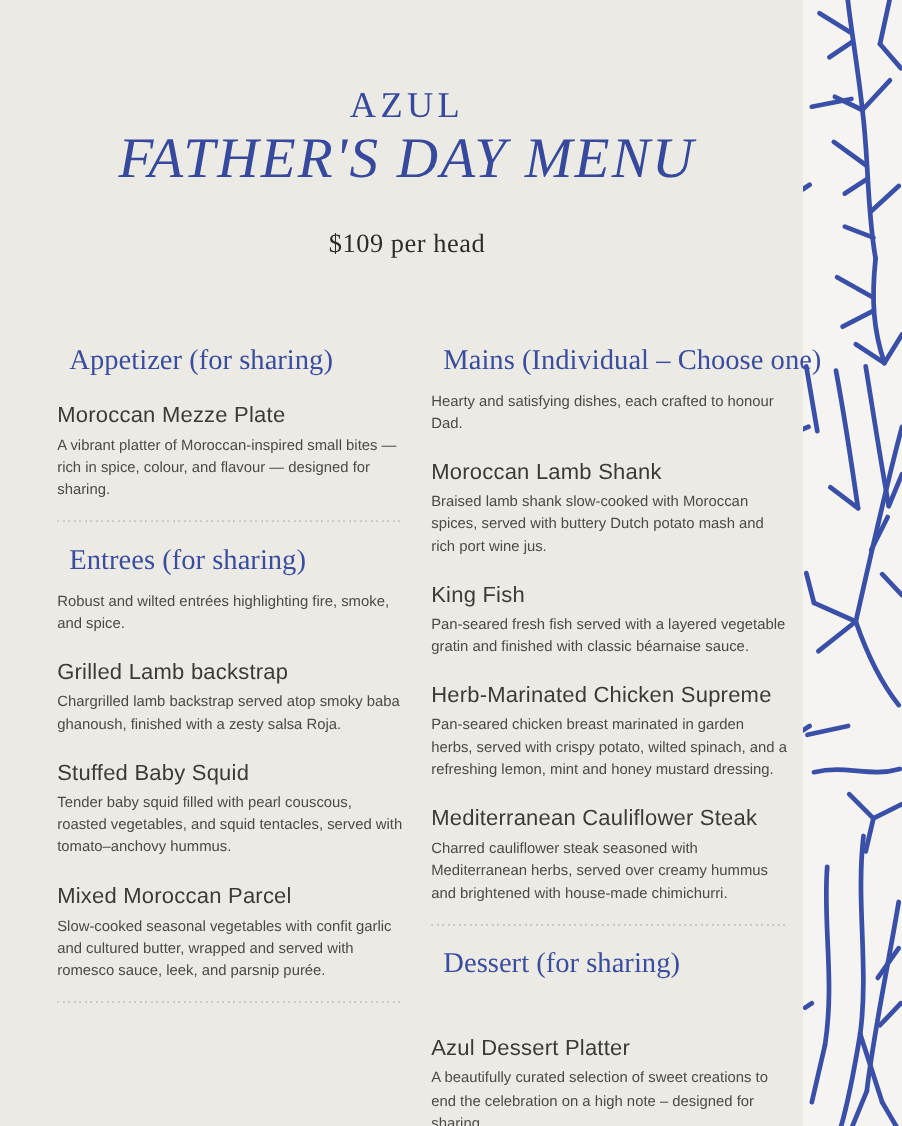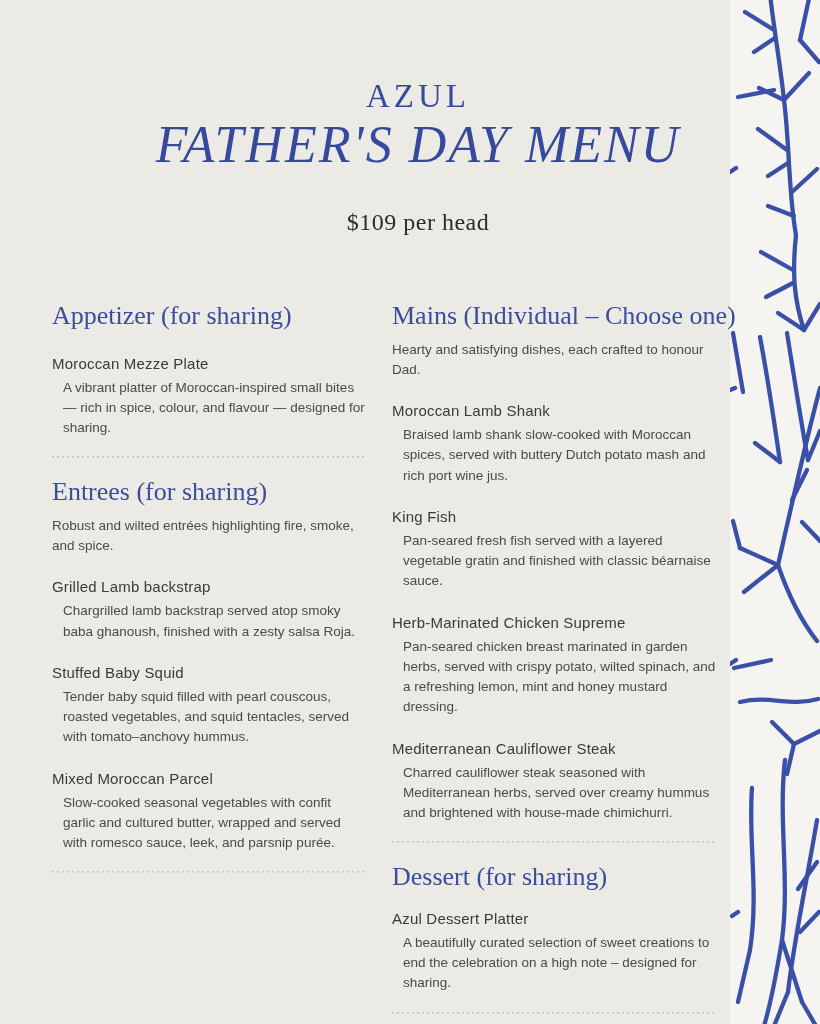--- a/index.html
+++ b/index.html
@@ -14,21 +14,21 @@
   .page{position:absolute;inset:0;width:820px;height:1024px;}
 
   
   .art-strip{
     position:absolute;top:0;right:0;width:90px;height:1024px;
     background:#F5F4F0;
   }
   .art-strip svg{display:block;}
 
   
-  .header{position:absolute;top:78px;left:0;width:740px;text-align:center;padding-left:48px;}
+  .header{position:absolute;top:78px;left:0;width:740px;text-align:center;}
   .restaurant{
     font-family:"Liberation Serif", serif;
     font-size:33px;line-height:1.1;
     color:#36499C;letter-spacing:4px;font-weight:400;
   }
   .menu-title{
     font-family:"Liberation Serif", serif;
     font-size:52px;line-height:1.05;
     color:#36499C;letter-spacing:2px;font-weight:400;
     margin-top:4px;white-space:nowrap;font-style:italic;
@@ -40,35 +40,35 @@
 
   
   .col{position:absolute;top:300px;}
   .col-left{left:52px;width:314px;}
   .col-right{left:392px;width:324px;}
 
   .section-heading{
     font-family:"Liberation Serif", serif;
     font-size:26px;line-height:1.25;
     color:#3A4D9E;font-weight:400;
-    margin:0;white-space:nowrap;
+    margin:11px;white-space:nowrap;
   }
   .section-heading.spaced{margin-top:18px;}
   .section-desc{
     font-size:13.5px;line-height:1.5;color:#4B4A45;
     margin:7px 0 0 0;
   }
   .item-name{
-    font-size:15px;line-height:1.2;color:#3B3A36;
+    font-size:20px;line-height:1.2;color:#3B3A36;
     font-weight:400;margin:22px 0 0 0;letter-spacing:0.2px;
   }
-  .item-name.big-gap{margin-top:16px;}
+  .item-name.big-gap{margin-top:49px;}
   .item-desc{
     font-size:13.5px;line-height:1.5;color:#4B4A45;
-    margin:5px 0 0 11px;
+    margin:5px 0 0 0;
   }
   .dotted-divider{
     border:none;height:2px;margin:18px 0 0 0;
     background-image:repeating-linear-gradient(90deg,#C7C4BD 0 2px,transparent 2px 5px);
     background-size:100% 1.6px;background-repeat:no-repeat;background-position:0 0;
   }
 </style>
 </head>
 <body>
 

